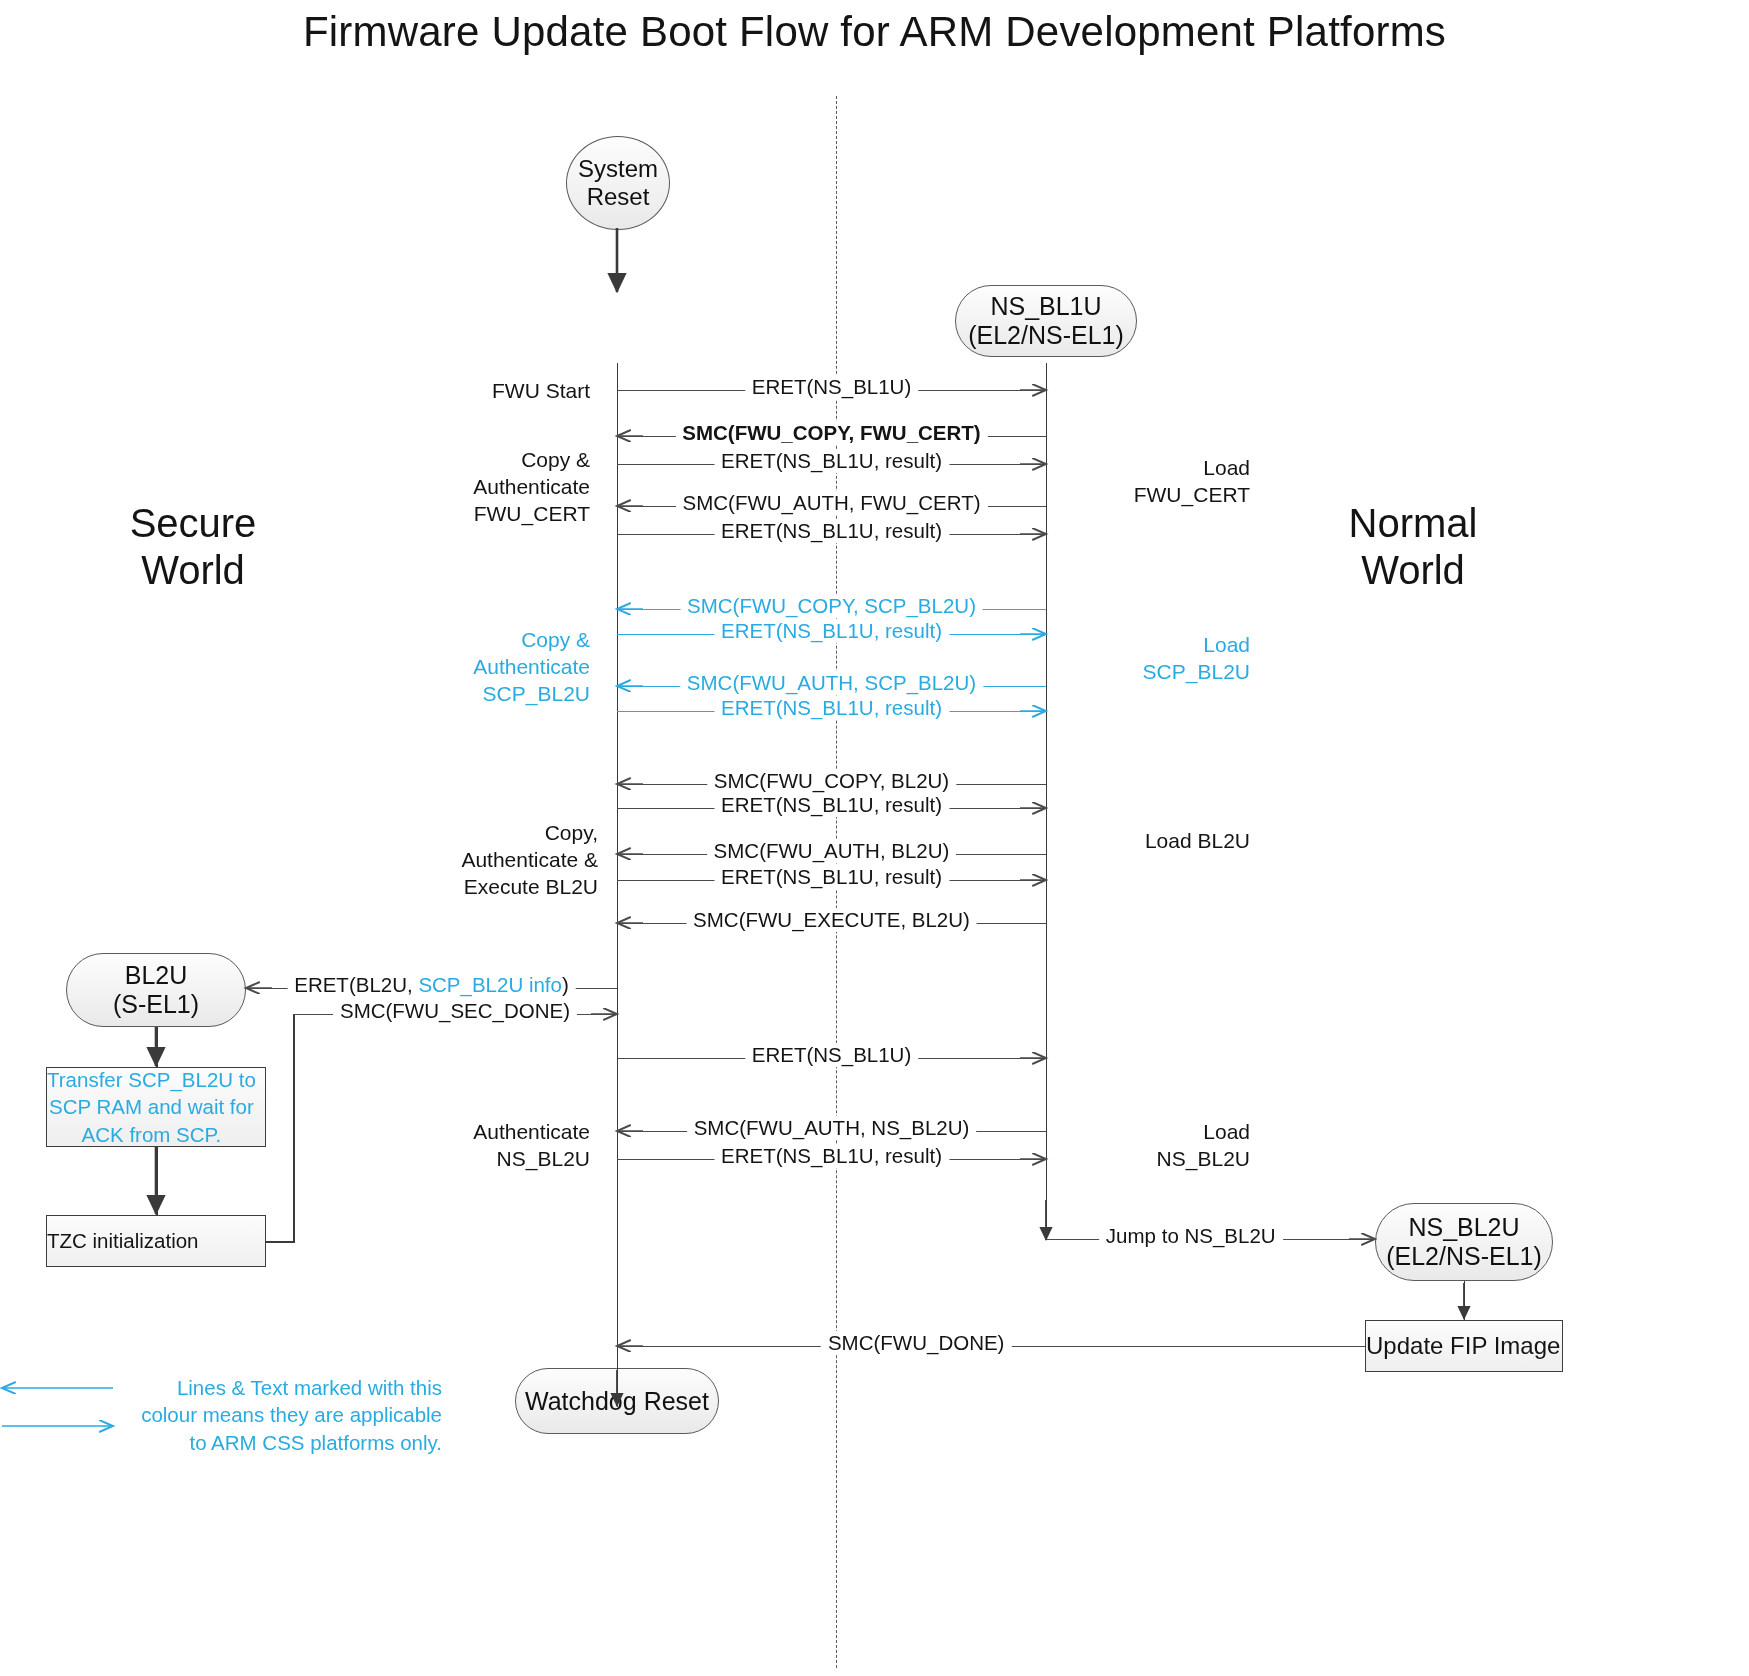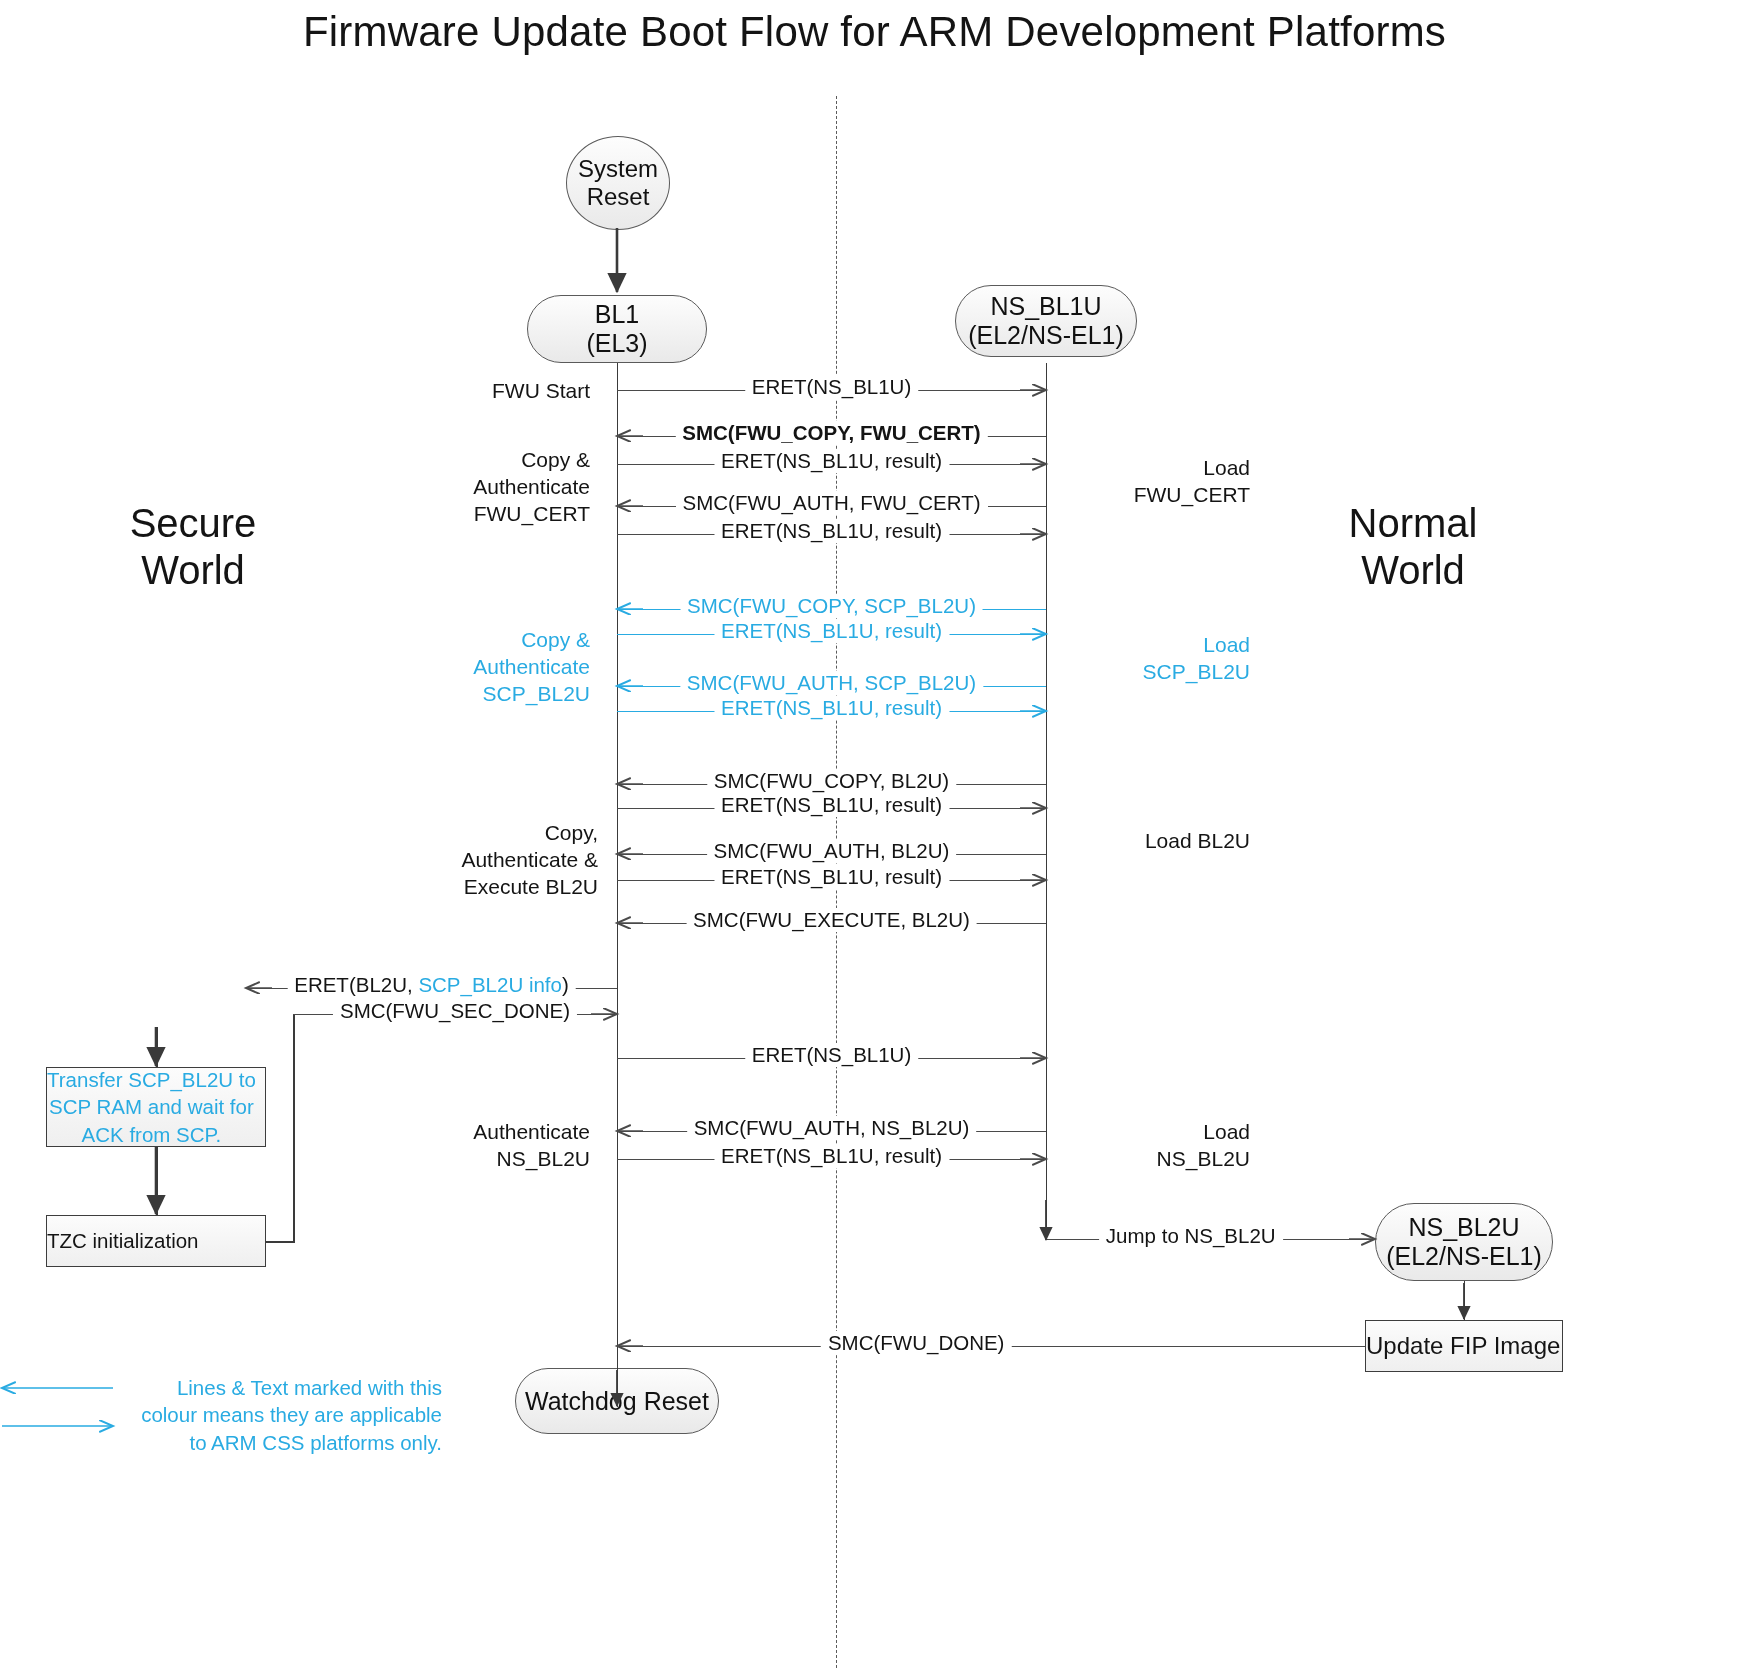--- a/index.html
+++ b/index.html
@@ -80,34 +80,34 @@
     <div>World</div>
   </div>
 
   <div class="node ell" style="left:566px;top:136px;width:104px;height:94px;font-size:24px;">
     <div>
       <div>System</div>
       <div>Reset</div>
     </div>
   </div>
 
-  <div class="node" style="left:527px;top:295px;width:180px;height:68px;font-size:25px;">
-    <div>
-      <div>BL1</div>
-      <div>(EL3)</div>
-    </div>
-  </div>
 
   <div class="node" style="left:955px;top:285px;width:182px;height:72px;font-size:25px;">
     <div>
       <div>NS_BL1U</div>
       <div>(EL2/NS-EL1)</div>
     </div>
   </div>
 
+  <div class="node" style="left:66px;top:953px;width:180px;height:74px;font-size:25px;">
+    <div>
+      <div>BL2U</div>
+      <div>(S-EL1)</div>
+    </div>
+  </div>
 
   <div class="node" style="left:1375px;top:1203px;width:178px;height:78px;font-size:25px;">
     <div>
       <div>NS_BL2U</div>
       <div>(EL2/NS-EL1)</div>
     </div>
   </div>
 
   <div class="node" style="left:515px;top:1368px;width:204px;height:66px;font-size:25px;">
     <div>Watchdog Reset</div>

